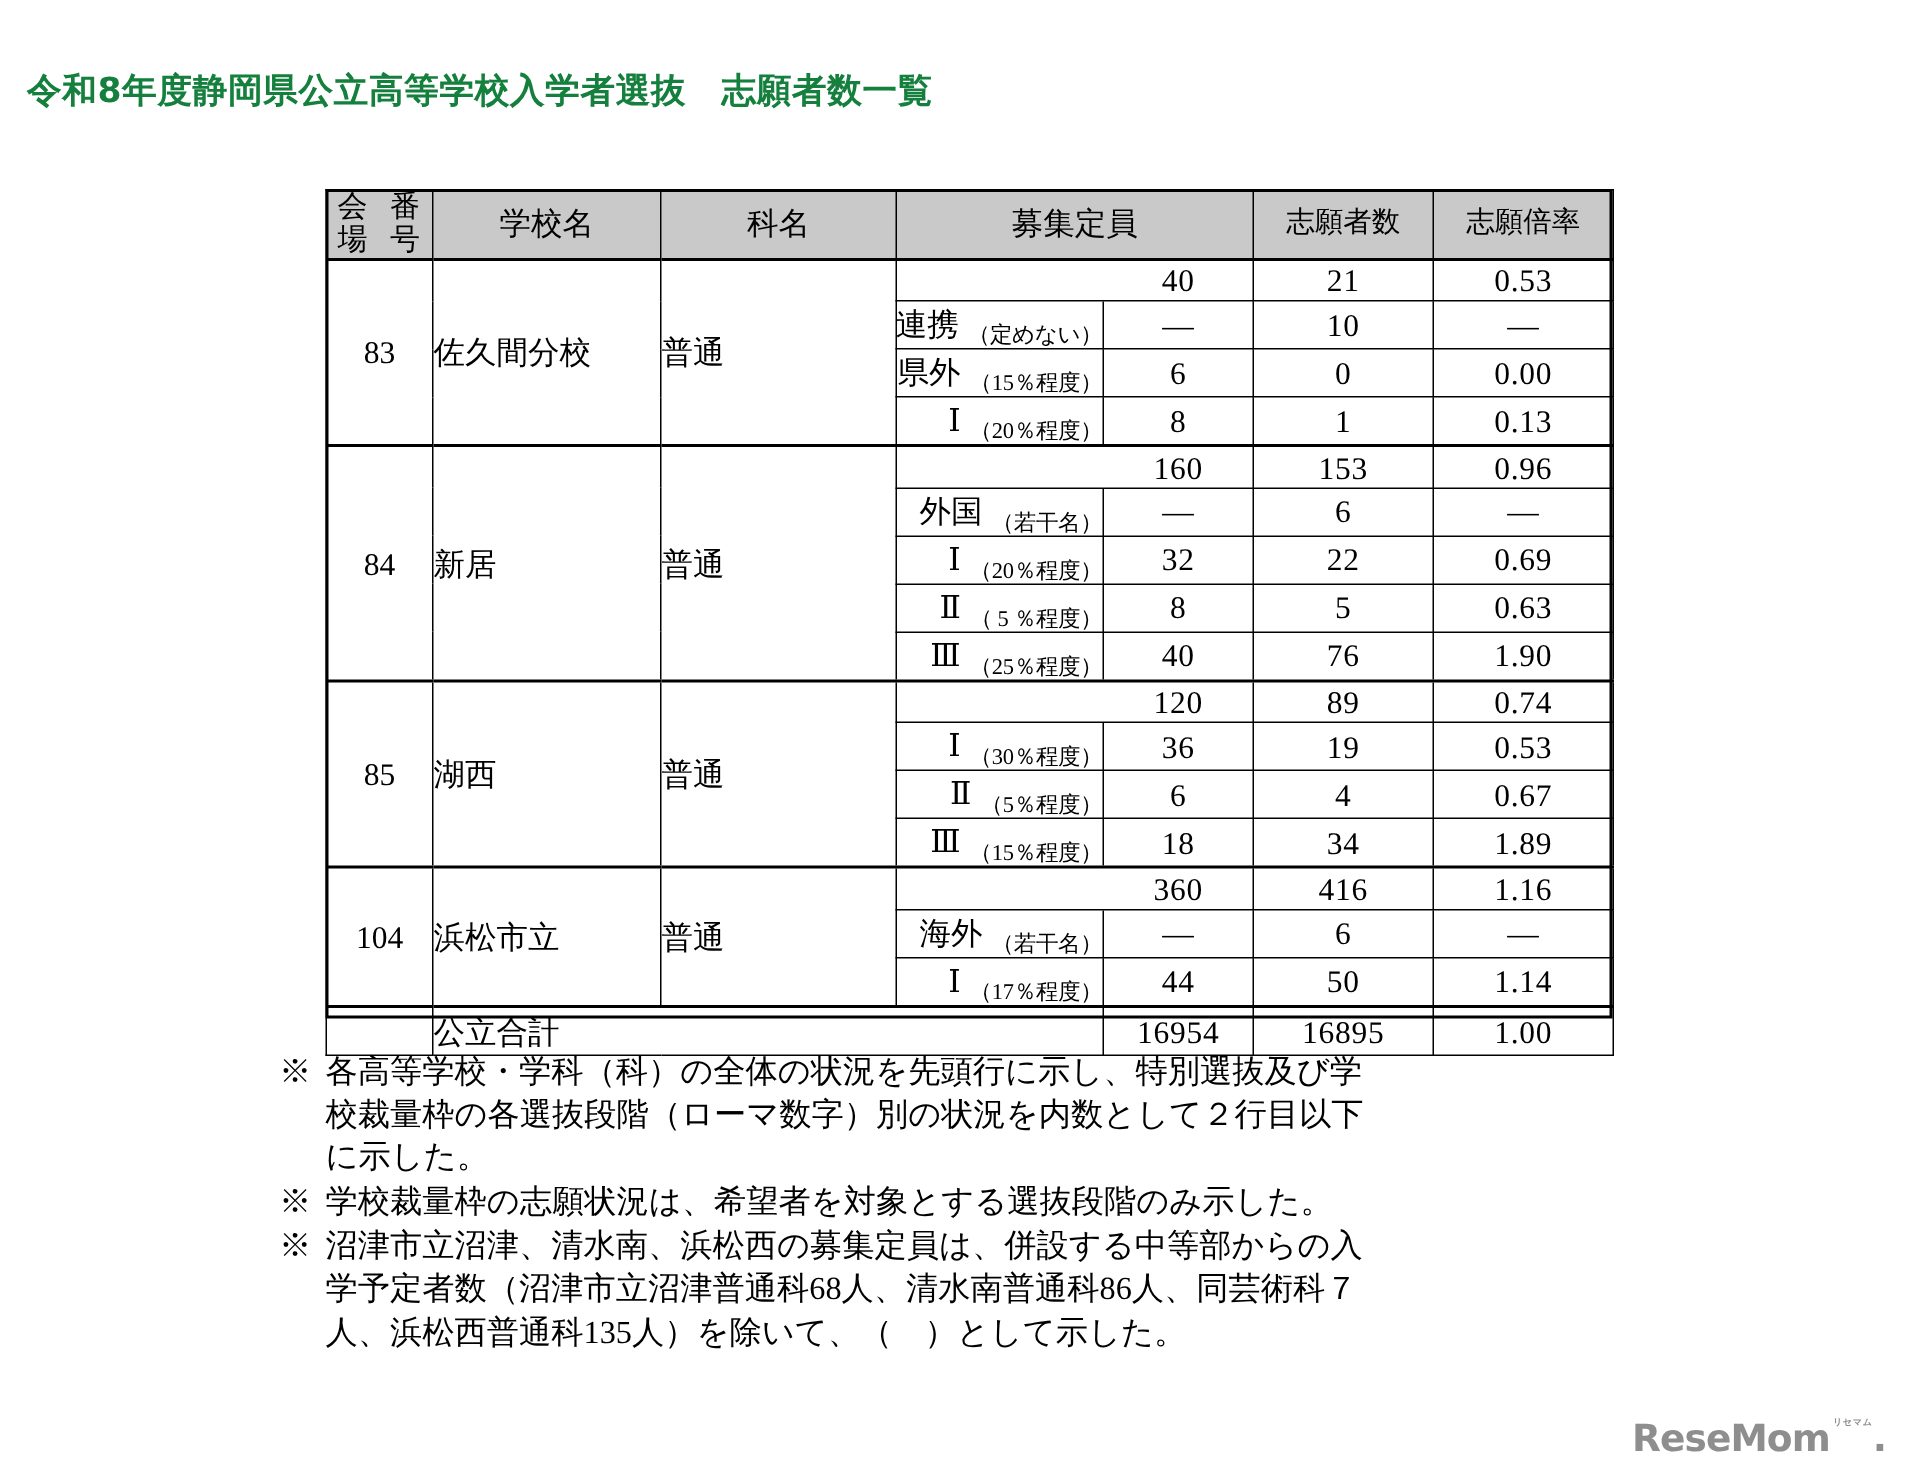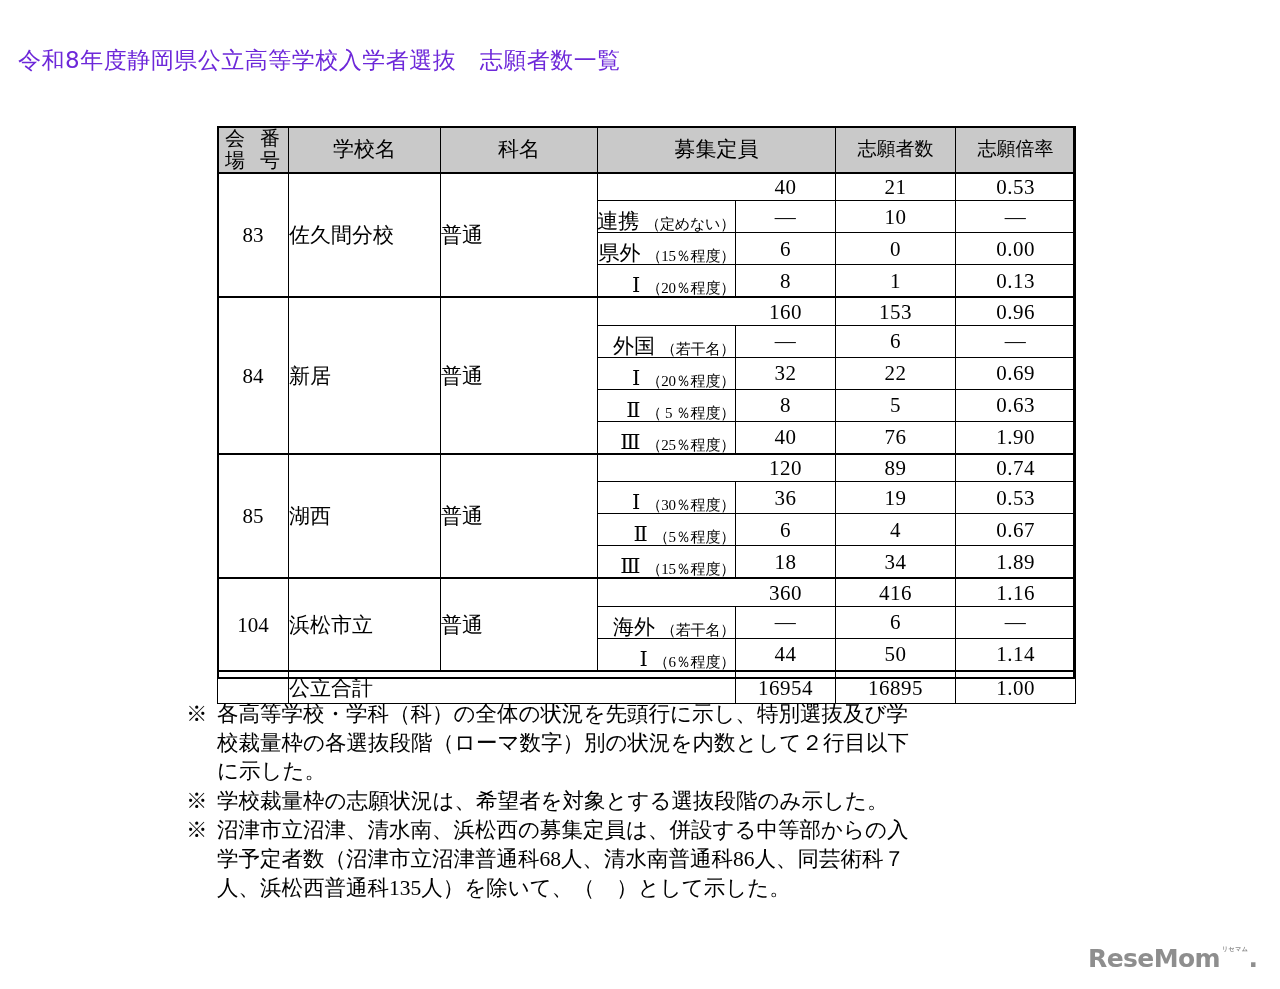--- a/index.html
+++ b/index.html
@@ -15,25 +15,25 @@
     color: #000000;
     overflow: hidden;
   }
 
   
   .page-title {
     position: absolute;
     left: 18px;
     top: 45px;
     font-family: "DejaVu Sans", "Liberation Sans", sans-serif;
-    font-weight: normal;
+    font-weight: bold;
     font-size: 23px;
     letter-spacing: 0.5px;
     white-space: pre;
-    color: #6d28d9;
+    color: #15803d;
   }
 
   
   .table-wrap {
     position: absolute;
     left: 217px;
     top: 126px;
     width: 858px;
   }
   table.sheet {
@@ -95,21 +95,21 @@
   td.venue   { text-align: center; vertical-align: top; padding-top: 2px; font-size: 21px; }
   td.school  { text-align: left;  vertical-align: top; padding-left: 6px; padding-top: 2px; font-size: 21px; }
   td.course  { text-align: left;  vertical-align: top; padding-left: 6px; padding-top: 2px; font-size: 21px; }
 
   td.qlabel  {
     padding: 0 5px 0 4px;
     height: 28px;
   }
   .qlabel-inner {
     display: flex;
-    align-items: flex-end;
+    align-items: center;
     justify-content: flex-end;
     height: 100%;
     gap: 6px;
   }
   .qlabel-main {
     font-size: 21px;
     line-height: 1;
     white-space: nowrap;
   }
   .qlabel-note {
@@ -404,21 +404,21 @@
             </div>
           </td>
           <td class="num">―</td>
           <td class="num">6</td>
           <td class="num">―</td>
         </tr>
         <tr>
           <td class="qlabel">
             <div class="qlabel-inner">
               <span class="qlabel-main">Ⅰ</span>
-              <span class="qlabel-note">（6％程度）</span>
+              <span class="qlabel-note">（17％程度）</span>
             </div>
           </td>
           <td class="num">44</td>
           <td class="num">50</td>
           <td class="num">1.14</td>
         </tr>
         <tr class="total">
           <td class="total-empty"></td>
           <td class="total-label" colspan="3">公立合計</td>
           <td class="num">16954</td>

